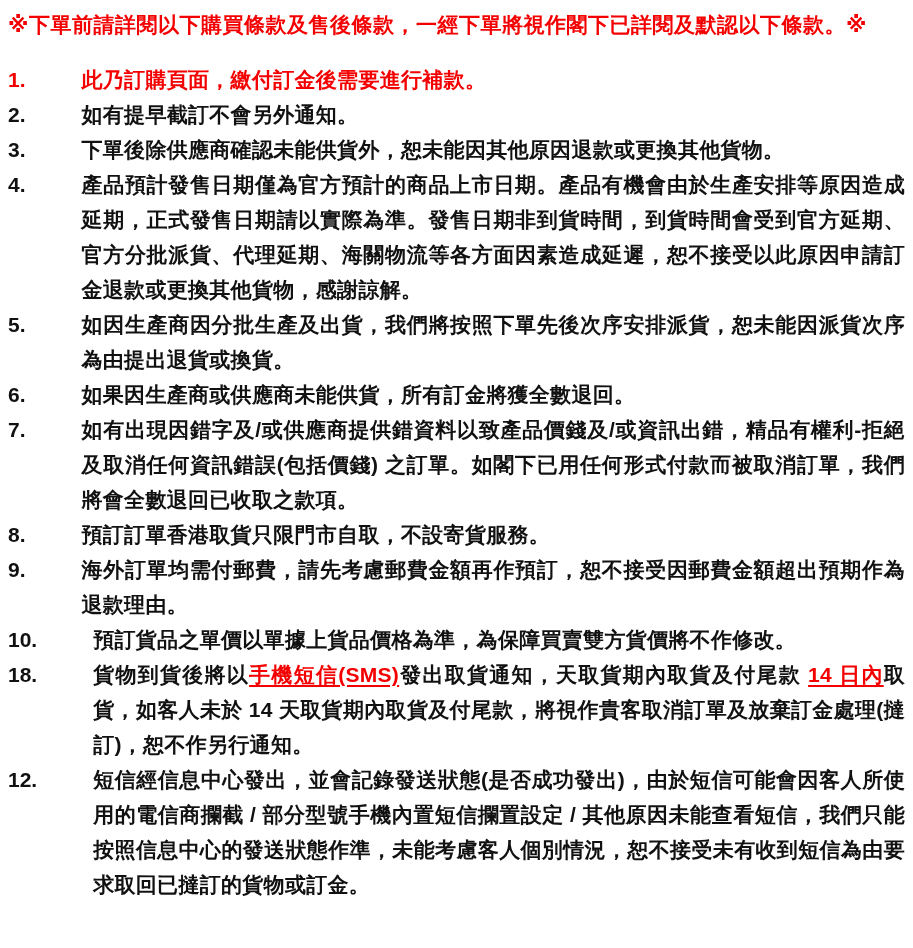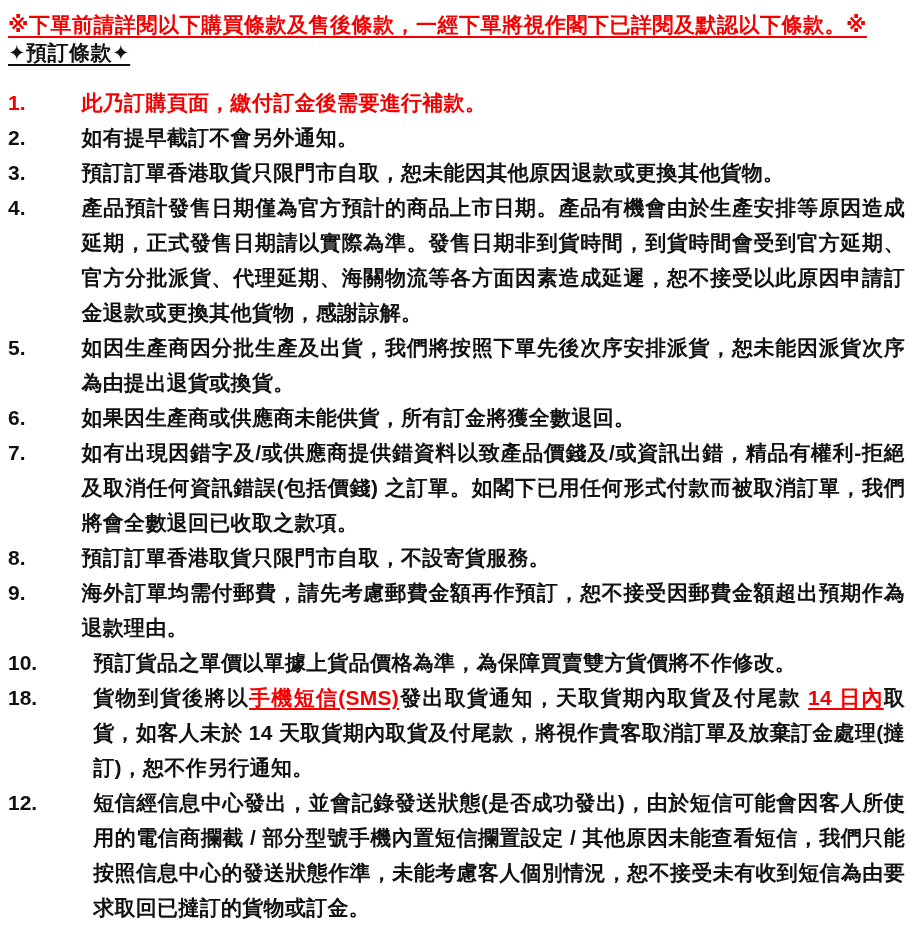--- a/index.html
+++ b/index.html
@@ -18,22 +18,22 @@
   .page {
     box-sizing: border-box;
     width: 913px;
     height: 948px;
     padding: 11px 8px 0 8px;
   }
   .header {
     color: #f40000;
     font-size: 21px;
     line-height: 28px;
-    text-decoration: underline;
     text-underline-offset: 4px;
+    margin-bottom: 23px;
     letter-spacing: 0.5px;
   }
   .section-title {
     display: inline-block;
     color: #111111;
     font-size: 21px;
     line-height: 27px;
     text-decoration: underline;
     text-underline-offset: 4px;
     letter-spacing: 0.5px;
@@ -70,36 +70,33 @@
     text-underline-offset: 3px;
     cursor: pointer;
   }
 </style>
 </head>
 <body>
 
 <div class="page">
   <div class="header">※下單前請詳閱以下購買條款及售後條款，一經下單將視作閣下已詳閱及默認以下條款。※</div>
 
-  <div>
-    <span class="section-title">✦預訂條款✦</span>
-  </div>
 
   <ol class="terms" id="terms-list">
       <li class="term red">
         <span class="num">1.</span>
         <div class="txt"><span>此乃訂購頁面，繳付訂金後需要進行補款。</span></div>
       </li>
       <li class="term">
         <span class="num">2.</span>
         <div class="txt"><span>如有提早截訂不會另外通知。</span></div>
       </li>
       <li class="term">
         <span class="num">3.</span>
-        <div class="txt"><span>預訂訂單香港取貨只限門市自取，恕未能因其他原因退款或更換其他貨物。</span></div>
+        <div class="txt"><span>下單後除供應商確認未能供貨外，恕未能因其他原因退款或更換其他貨物。</span></div>
       </li>
       <li class="term">
         <span class="num">4.</span>
         <div class="txt"><span>產品預計發售日期僅為官方預計的商品上市日期。產品有機會由於生產安排等原因造成延期，正式發售日期請以實際為準。發售日期非到貨時間，到貨時間會受到官方延期、官方分批派貨、代理延期、海關物流等各方面因素造成延遲，恕不接受以此原因申請訂金退款或更換其他貨物，感謝諒解。</span></div>
       </li>
       <li class="term">
         <span class="num">5.</span>
         <div class="txt"><span>如因生產商因分批生產及出貨，我們將按照下單先後次序安排派貨，恕未能因派貨次序為由提出退貨或換貨。</span></div>
       </li>
       <li class="term">

